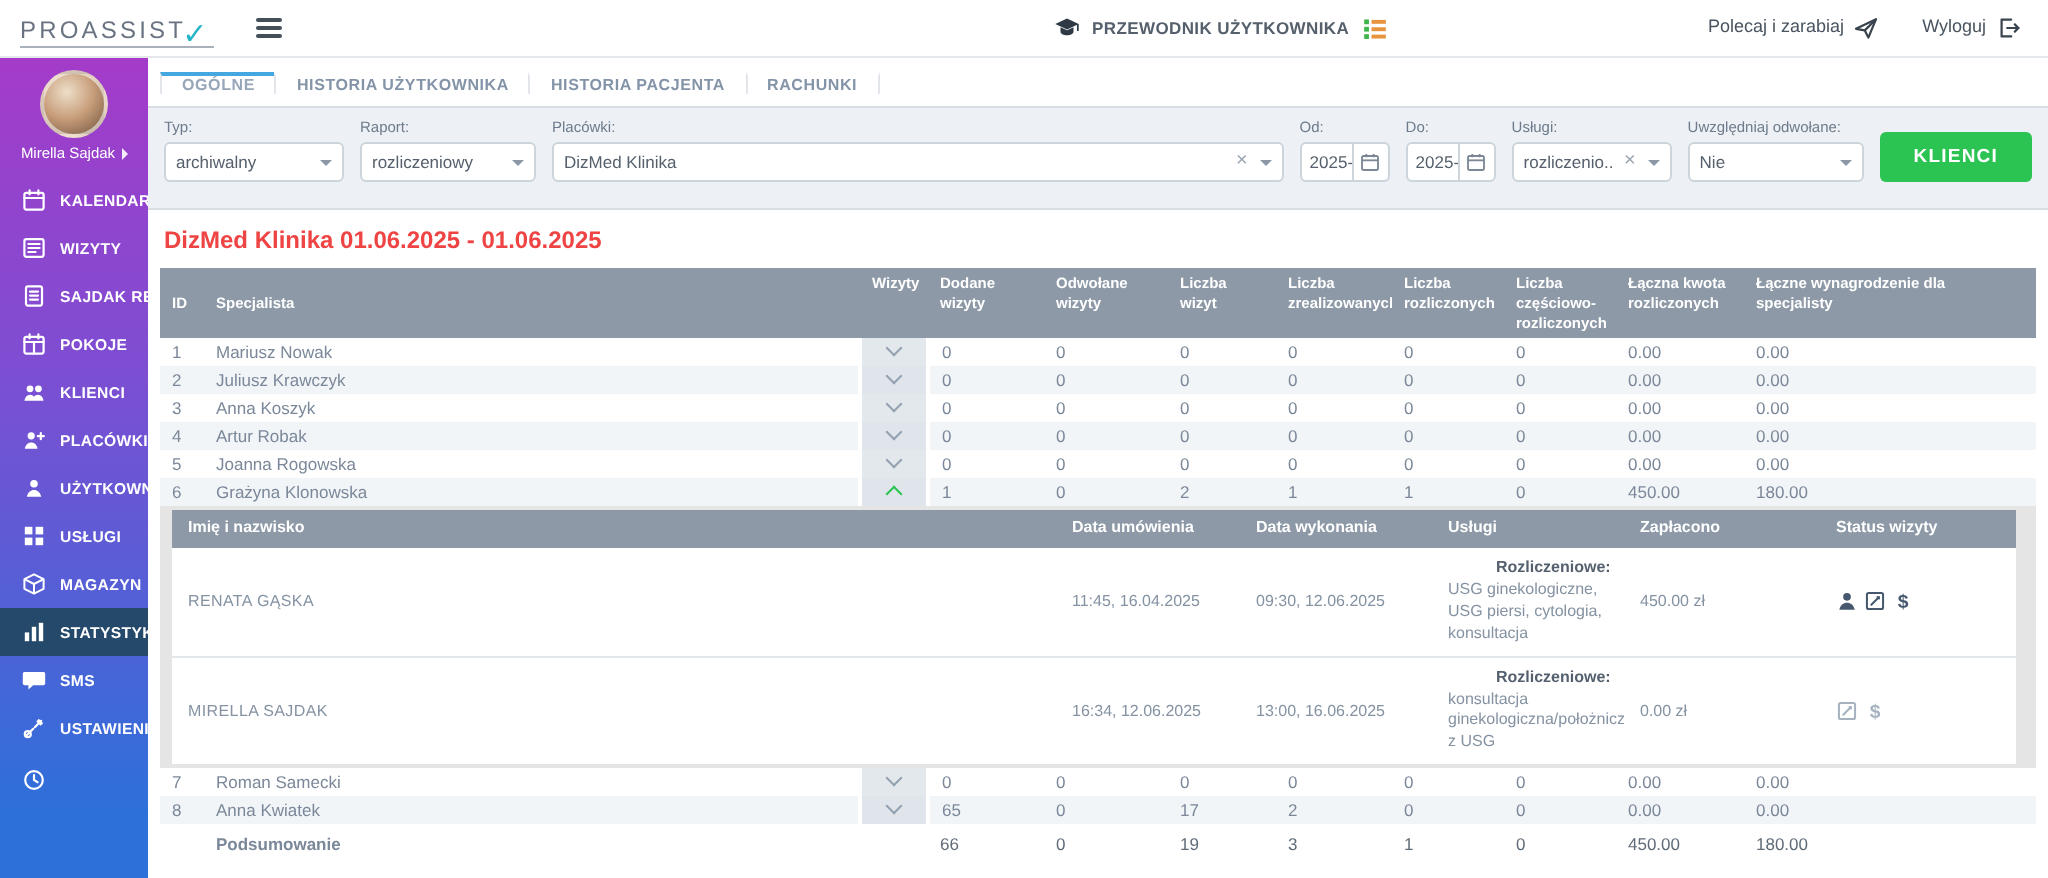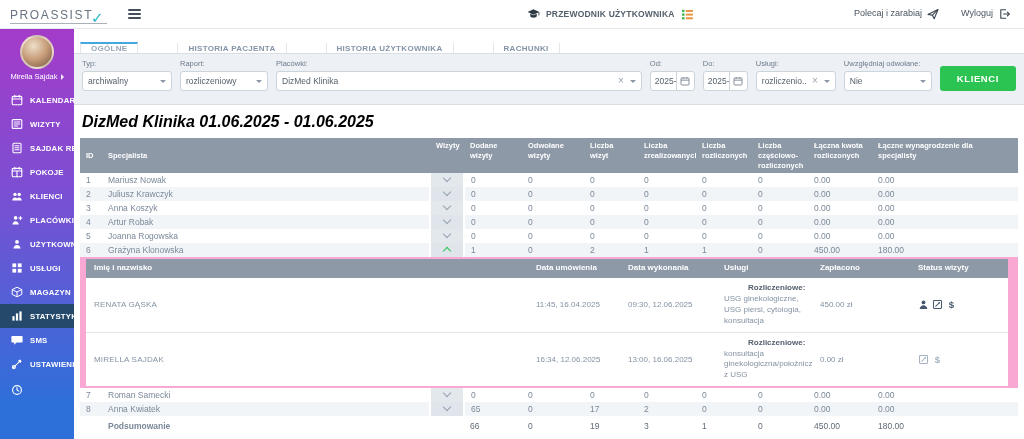--- a/index.html
+++ b/index.html
@@ -35,21 +35,21 @@
   .user-name{font-size:7.5px;color:#fff;text-align:center;margin-bottom:7px;display:flex;justify-content:center;align-items:center;gap:3px;cursor:pointer;}
   .caret{width:0;height:0;border-top:3px solid transparent;border-bottom:3px solid transparent;border-left:3.5px solid #fff;opacity:.9;}
   .side-item{display:flex;align-items:center;gap:7px;padding:6px 4px 6px 11px;font-size:7.8px;font-weight:700;letter-spacing:.2px;cursor:pointer;white-space:nowrap;}
   .side-item .icon{width:12px;height:12px;flex-shrink:0;color:#fff;}
   .side-item.active{background:#25496b;}
   .side-foot{margin-top:2px;}
 
   .main{flex:1;min-width:0;display:flex;flex-direction:column;background:#fff;}
 
   
-  .tabbar{height:25px;background:#fff;border-bottom:1px solid #d9dee4;display:flex;align-items:flex-end;padding-left:6px;box-sizing:border-box;gap:40px;}
+  .tabbar{height:25px;background:#fff;border-bottom:1px solid #d9dee4;display:flex;align-items:center;padding-left:6px;box-sizing:border-box;}
   .tab{font-size:8px;font-weight:600;letter-spacing:.3px;color:#8494a8;background:#fff;
     border:1px solid #e2e6eb;border-bottom:none;border-top:2px solid transparent;
     padding:0 10px;display:flex;align-items:center;cursor:pointer;}
   .tab + .tab{margin-left:-1px;}
   .tab.active{border-top-color:#45a7e0;color:#97a6b9;}
 
   
   .filterbar{background:#edf0f4;border-bottom:1px solid #d9dee3;padding:5px 8px 13px;display:flex;gap:8px;align-items:flex-end;}
   .filter label{display:block;font-size:7.5px;color:#6d7b8c;margin-bottom:3px;}
   .control{height:20px;background:#fff;border:1px solid #ccd4dc;border-radius:3px;display:flex;align-items:center;
@@ -60,35 +60,35 @@
   .f-typ{width:90px;}.f-raport{width:88px;}.f-plac{flex:1;}.f-uslugi{width:80px;}.f-odw{width:88px;}
   .date-ctl{width:45px;padding:0;}
   .date-ctl .val{padding:0 4px;}
   .cal-btn{width:17px;align-self:stretch;border-left:1px solid #ccd4dc;display:flex;align-items:center;justify-content:center;color:#7b8795;cursor:pointer;}
   .cal-btn svg{width:10px;height:10px;}
   .search-btn{height:25px;background:#2bc452;color:#fff;border:none;border-radius:3px;
     font-family:inherit;font-size:9.5px;font-weight:700;letter-spacing:.6px;padding:0 17px;margin-left:auto;cursor:pointer;}
 
   
   .content{flex:1;padding:0 6px;background:#fff;overflow:hidden;}
-  .report-title{font-size:16px;font-weight:700;color:#000000;margin:8px 0 7px;padding-left:2px;font-style:italic;}
+  .report-title{font-size:12px;font-weight:700;color:#ef4444;margin:8px 0 7px;padding-left:2px;}
 
   table.main-table{border-collapse:collapse;table-layout:fixed;width:100%;}
   .main-table th{background:#8d99a7;color:#fff;font-size:7.5px;font-weight:600;text-align:left;
     padding:3px 6px;line-height:1.3;height:17px;vertical-align:top;overflow:hidden;}
   .main-table th.vmid{vertical-align:middle;}
   .main-table td{font-size:8.5px;color:#7b8899;padding:2px 6px;height:9px;white-space:nowrap;overflow:hidden;}
   tr.striped td{background:#f2f5f8;}
   tr.striped td.chev-cell{background:#dfe5eb;}
   .chev-cell{background:#e3e8ed;border-left:2px solid #fff;border-right:2px solid #fff;text-align:center;padding:0;cursor:pointer;}
   .chev{display:inline-block;width:5px;height:5px;border-right:1.4px solid #93a1b0;border-bottom:1.4px solid #93a1b0;transform:rotate(45deg);margin-bottom:2px;}
   .chev.up{border-color:#2bc452;transform:rotate(225deg);margin-bottom:-1px;}
 
   
-  .detail-td{background:#f9a8d4;padding:5px 4px 7px 8px;white-space:normal;height:auto;}
+  .detail-td{background:#e5e5e5;padding:5px 4px 7px 8px;white-space:normal;height:auto;}
   table.detail{border-collapse:collapse;table-layout:fixed;width:99.5%;background:#fff;}
   .detail th{background:#8d99a7;color:#fff;font-size:8px;font-weight:600;text-align:left;padding:4px 8px;height:11px;white-space:nowrap;overflow:hidden;}
   .detail td{font-size:8px;color:#8492a2;padding:5px 8px;vertical-align:middle;height:auto;white-space:normal;}
   .detail tbody tr{border-bottom:1px solid #e2e7ec;}
   .detail tbody tr:last-child{border-bottom:none;}
   .d-name{letter-spacing:.2px;color:#8a97a6;}
   .d-group{font-weight:700;color:#55606e;margin-bottom:2px;padding-left:24px;}
   .d-serv-text{line-height:1.35;}
   .d-status .icon{width:11px;height:11px;display:inline-block;vertical-align:middle;margin-right:3px;color:#46586d;}
   tr.muted .d-status .icon{color:#a6b2bf;}
@@ -289,22 +289,22 @@
             <circle cx="6" cy="6" r="4.4"></circle>
             <path d="M6 3.6V6l1.8 1.1"></path>
           </svg>
       </span>
     </div>
   </div>
 
   <div class="main">
     <div class="tabbar">
         <div class="tab active">OGÓLNE</div>
+        <div class="tab">HISTORIA UŻYTKOWNIKA</div>
         <div class="tab">HISTORIA PACJENTA</div>
-        <div class="tab">HISTORIA UŻYTKOWNIKA</div>
         <div class="tab">RACHUNKI</div>
       </div>
 
     <div class="filterbar">
       <div class="filter f-typ">
         <label>Typ:</label>
         <div class="control">
           <span class="val">archiwalny</span>
           <span class="dd"></span>
         </div>

